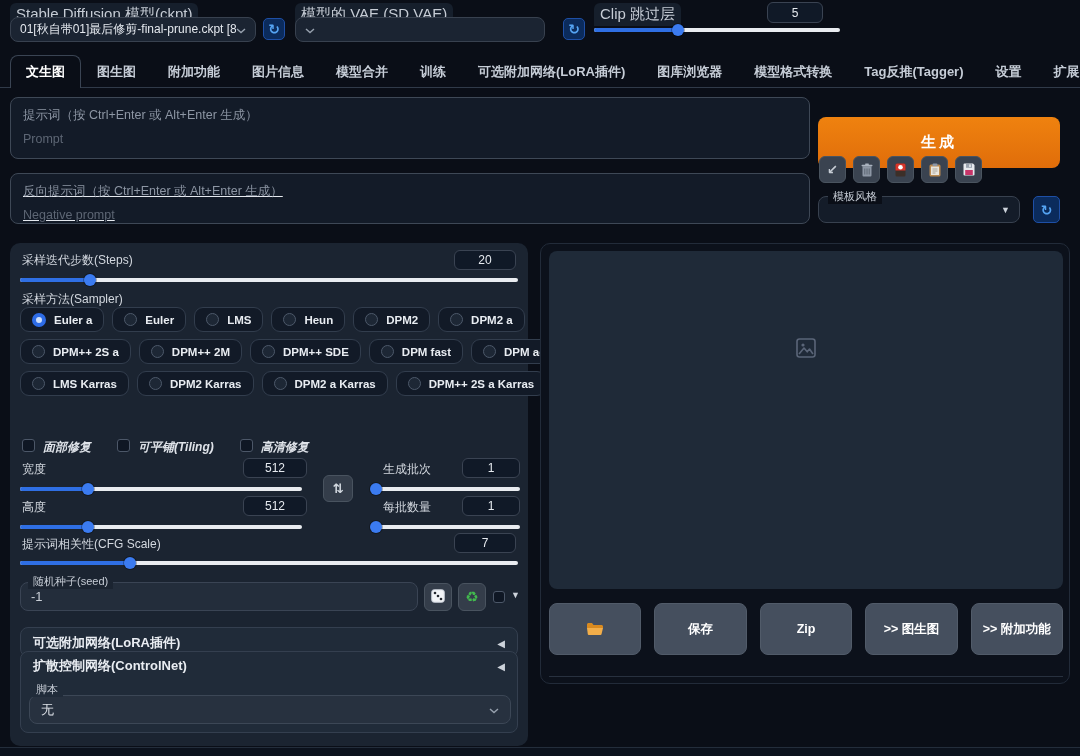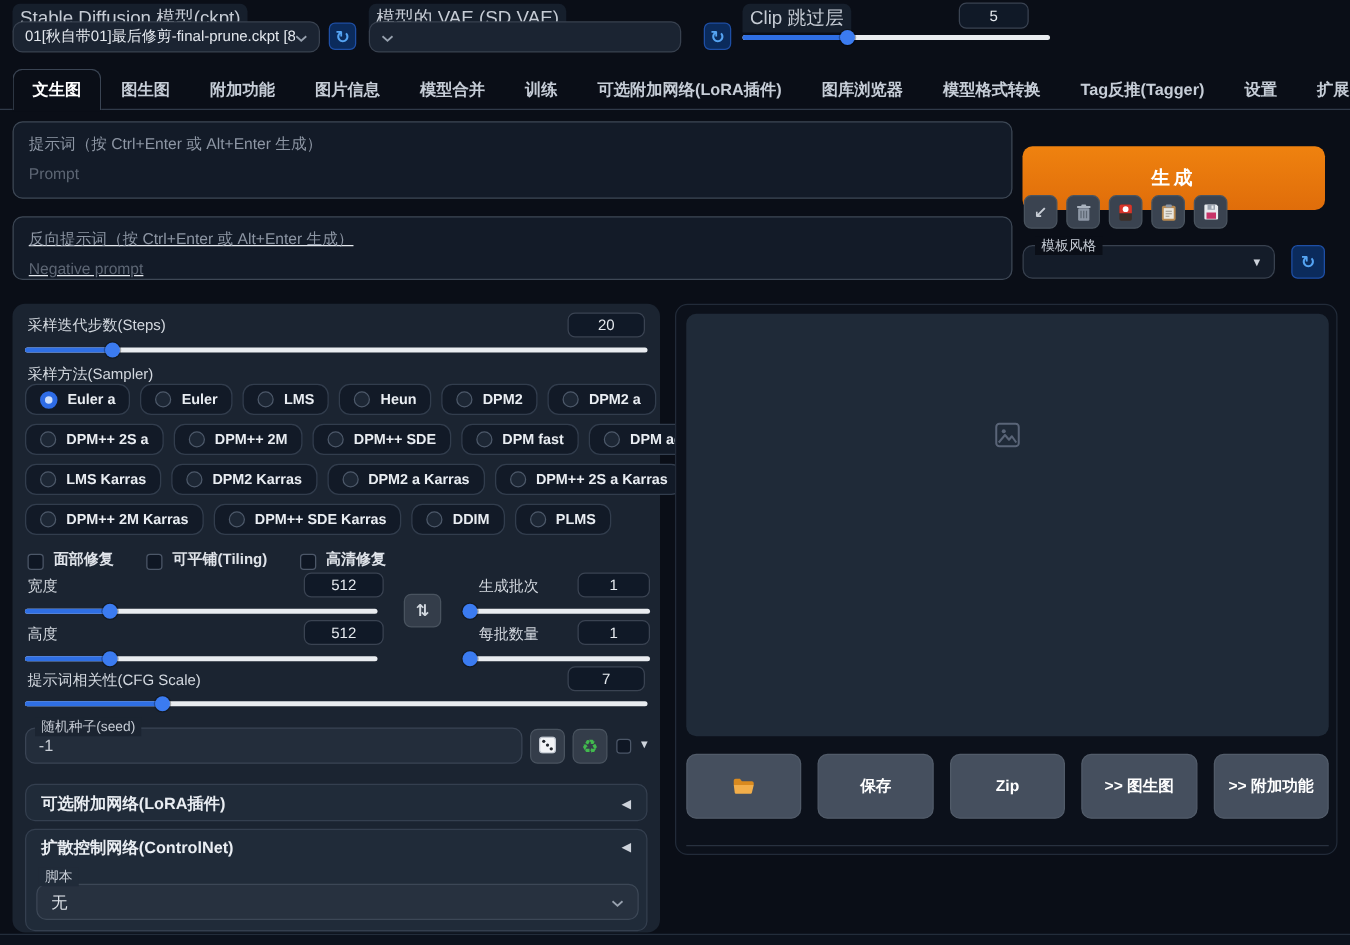--- a/index.html
+++ b/index.html
@@ -54,21 +54,21 @@
                 background:#1b2431; border-radius:10px; }
   .plabel { position:absolute; font-size:12px; color:#d3d8df; white-space:nowrap; }
   .sampler-rows { position:absolute; left:10px; top:64px; display:flex; flex-direction:column; gap:7px; }
   .sampler-row { display:flex; gap:8px; }
   .sampler-chip { display:flex; align-items:center; gap:8px; height:25px; padding:0 11px;
                   background:#121a27; border:1px solid #323d4d; border-radius:9px;
                   font-size:11.5px; font-weight:700; color:#e9edf2; white-space:nowrap; cursor:pointer; }
   .radio { width:13px; height:13px; border-radius:50%; background:#1d2735; border:1px solid #4d596a; flex:none; }
   .radio.on { width:14px; height:14px; background:#cfe0fb; border:4px solid #2e6ce6; }
   .checks { position:absolute; left:12px; top:196px; display:flex; gap:26px; }
-  .cb-item { display:flex; align-items:flex-end; gap:8px; font-size:12px; font-weight:600; color:#dfe3e9; cursor:pointer; }
+  .cb-item { display:flex; align-items:flex-start; gap:8px; font-size:12px; font-weight:600; color:#dfe3e9; cursor:pointer;font-style:italic; }
   .cb { width:13px; height:13px; border-radius:3px; background:#0f1724; border:1px solid #4c5768; flex:none; }
   .squarebtn { position:absolute; border-radius:6px; background:#343d4a; border:1px solid #49535f;
                display:flex; align-items:center; justify-content:center; cursor:pointer;
                color:#d2d8df; font-size:13px; font-weight:bold; }
   .seed-input { position:absolute; left:10px; top:339px; width:398px; height:29px; background:#232d3b;
                 border:1px solid #3a4454; border-radius:8px; display:flex; align-items:center;
                 padding:0 10px; font-size:13px; color:#c9cfd7; cursor:text; }
   .chip { position:absolute; font-size:11px; color:#c6ccd5; background:#1b2431; padding:0 5px; z-index:2; white-space:nowrap; }
   .accordion { position:absolute; left:10px; width:498px; background:#202b39; border:1px solid #343f4f; border-radius:8px; }
   .acc-head { height:30px; display:flex; align-items:center; justify-content:space-between;
@@ -276,38 +276,20 @@
           </div>
           <div class="sampler-chip">
             <span class="radio"></span>
             <span>DPM2 a Karras</span>
           </div>
           <div class="sampler-chip">
             <span class="radio"></span>
             <span>DPM++ 2S a Karras</span>
           </div>
         </div>
-        <div class="sampler-row">
-          <div class="sampler-chip">
-            <span class="radio"></span>
-            <span>DPM++ 2M Karras</span>
-          </div>
-          <div class="sampler-chip">
-            <span class="radio"></span>
-            <span>DPM++ SDE Karras</span>
-          </div>
-          <div class="sampler-chip">
-            <span class="radio"></span>
-            <span>DDIM</span>
-          </div>
-          <div class="sampler-chip">
-            <span class="radio"></span>
-            <span>PLMS</span>
-          </div>
-        </div>
       </div>
 
     <div class="checks">
         <div class="cb-item">
           <span class="cb"></span>
           <span>面部修复</span>
         </div>
         <div class="cb-item">
           <span class="cb"></span>
           <span>可平铺(Tiling)</span>
@@ -377,21 +359,21 @@
     </div>
     <div class="cb" style="position:absolute; left:483px; top:348px; width:12px; height:12px;"></div>
     <div class="caret" style="position:absolute; left:501px; top:347px;">▼</div>
 
     <div class="accordion" style="top:384px; height:30px;">
       <div class="acc-head">
         <span>可选附加网络(LoRA插件)</span>
         <span class="acc-arrow">◀</span>
       </div>
     </div>
-    <div class="accordion" style="top:420px; height:82px;">
+    <div class="accordion" style="top:408px; height:82px;">
       <div class="acc-head" style="height:28px;">
         <span>扩散控制网络(ControlNet)</span>
         <span class="acc-arrow">◀</span>
       </div>
       <div class="chip" style="left:10px; top:30px; background:#202b39;">脚本</div>
       <div class="script-dd">
         <span>无</span>
         <span><svg width="10" height="6" viewBox="0 0 10 6">
               <path d="M1 1l4 3.6L9 1" fill="none" stroke="#97a1ae" stroke-width="1.4"></path>
             </svg></span>

